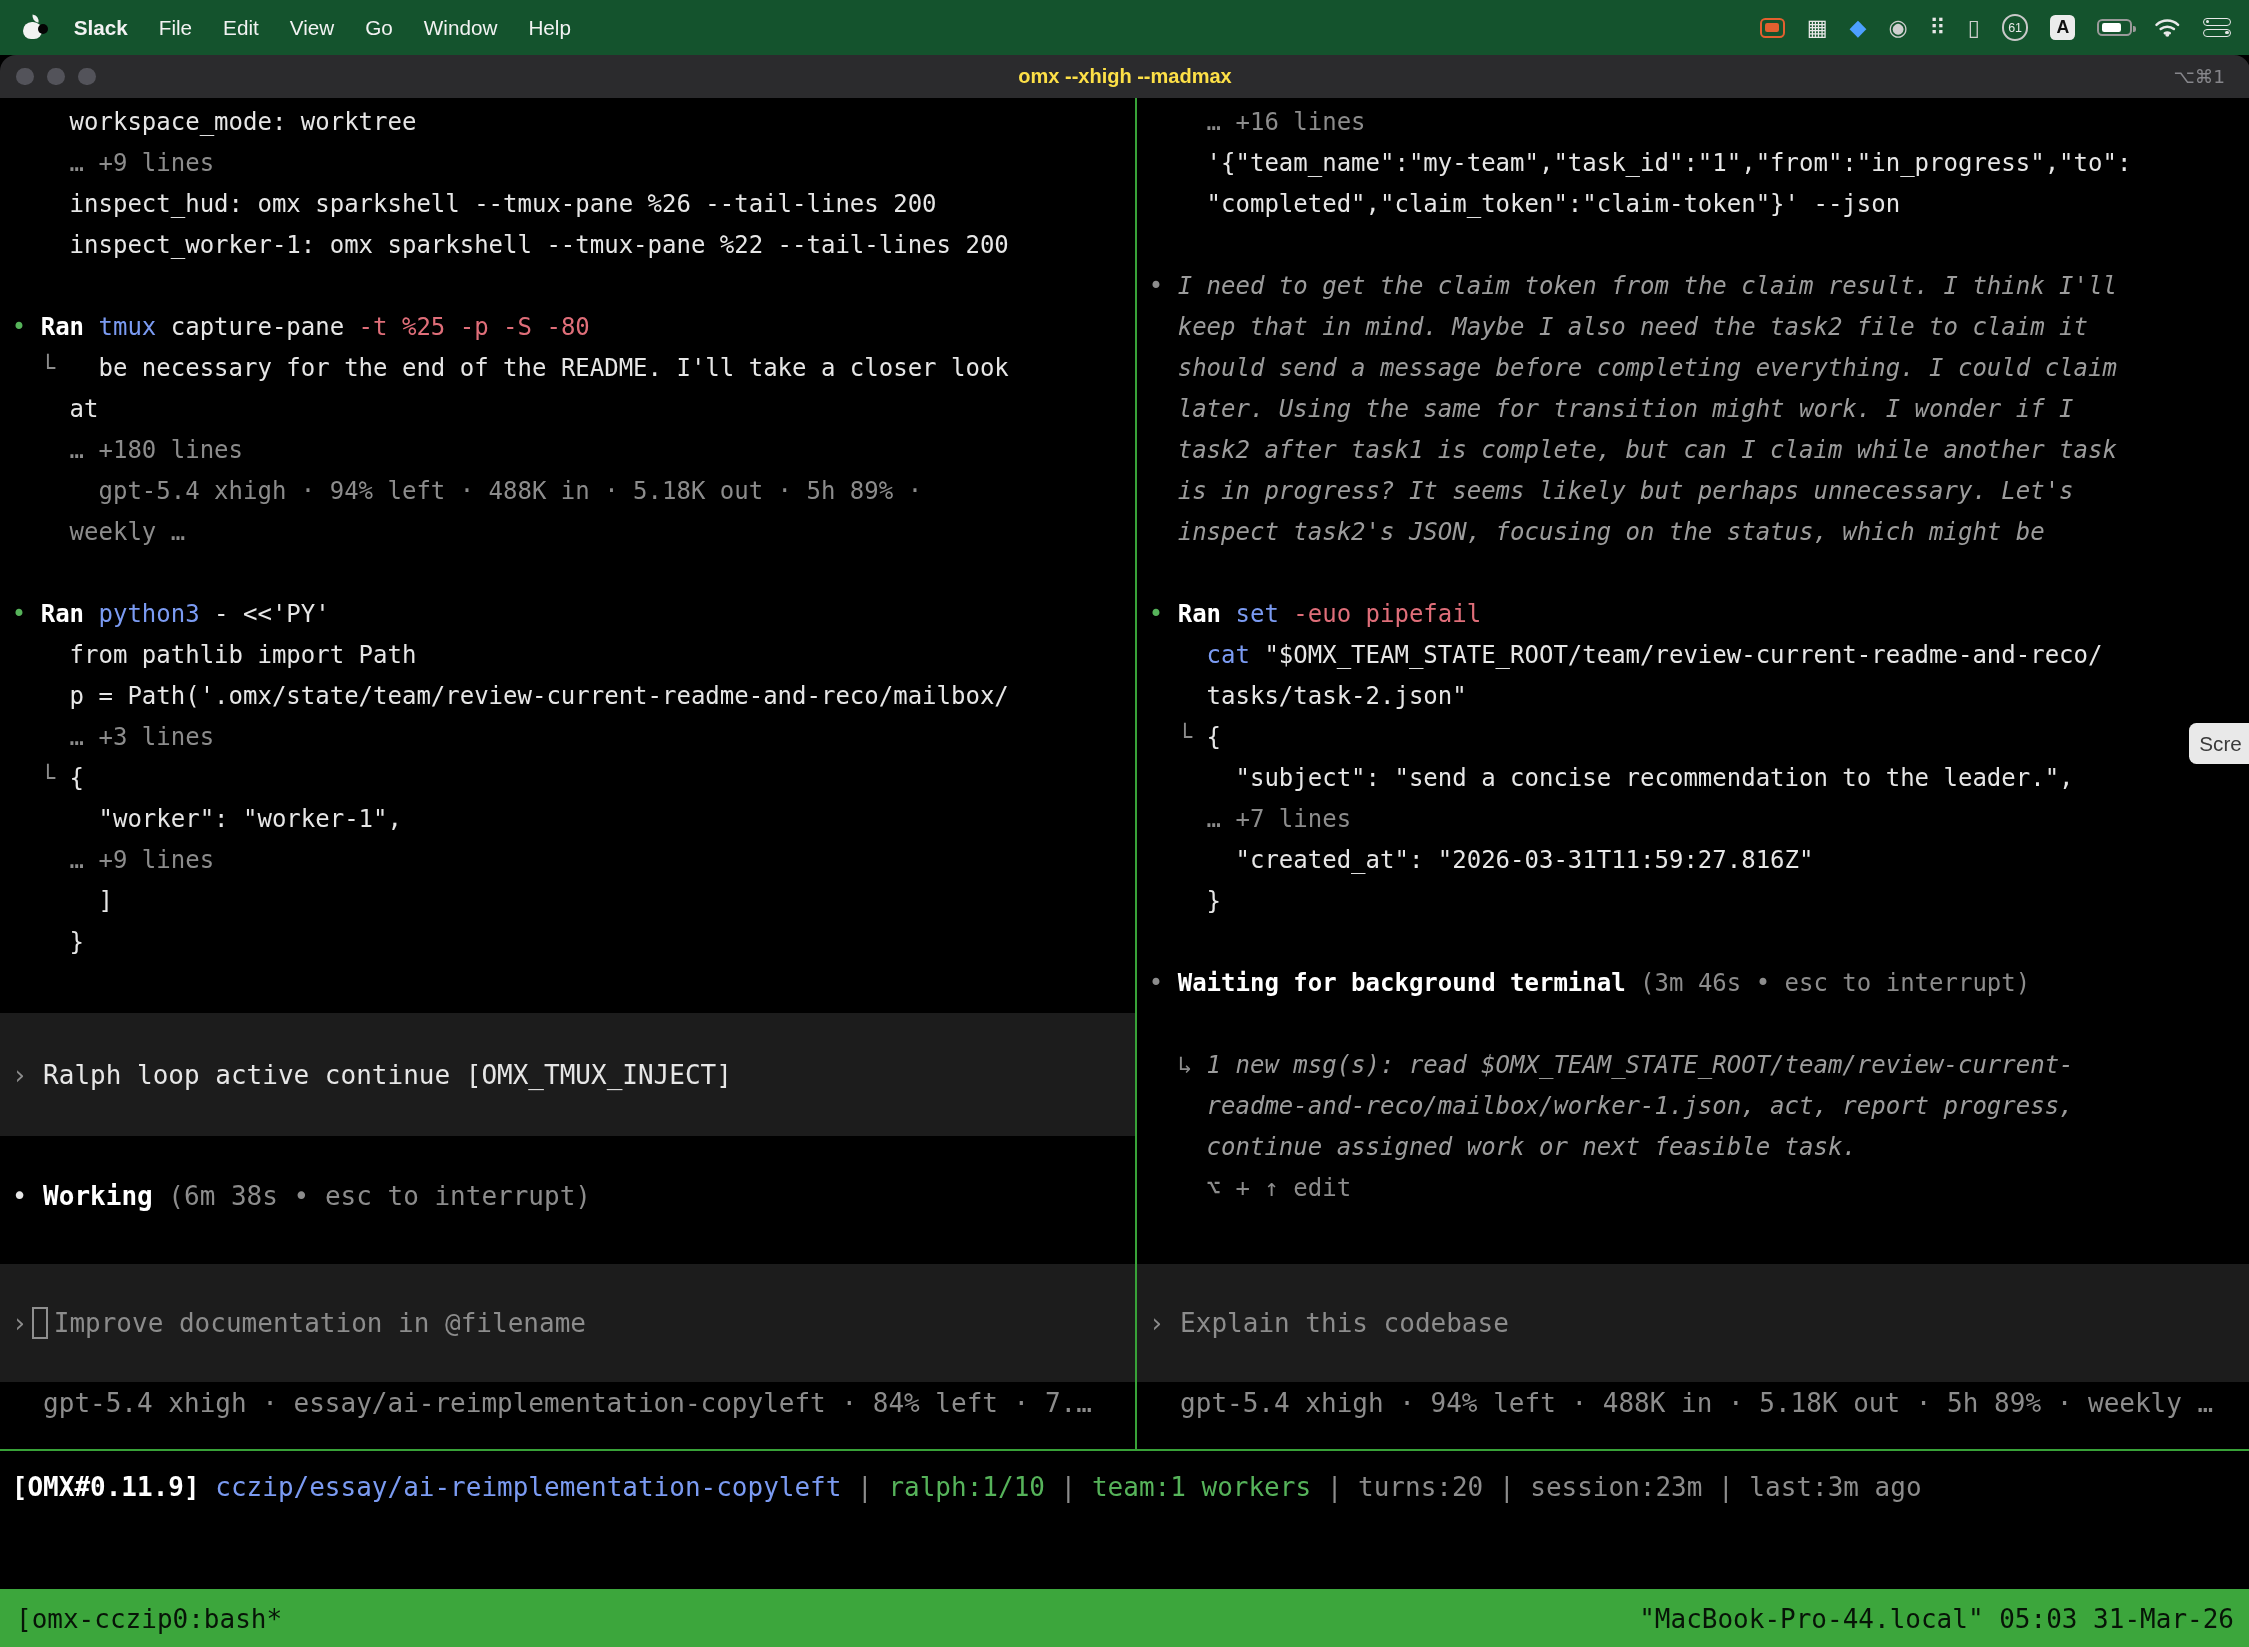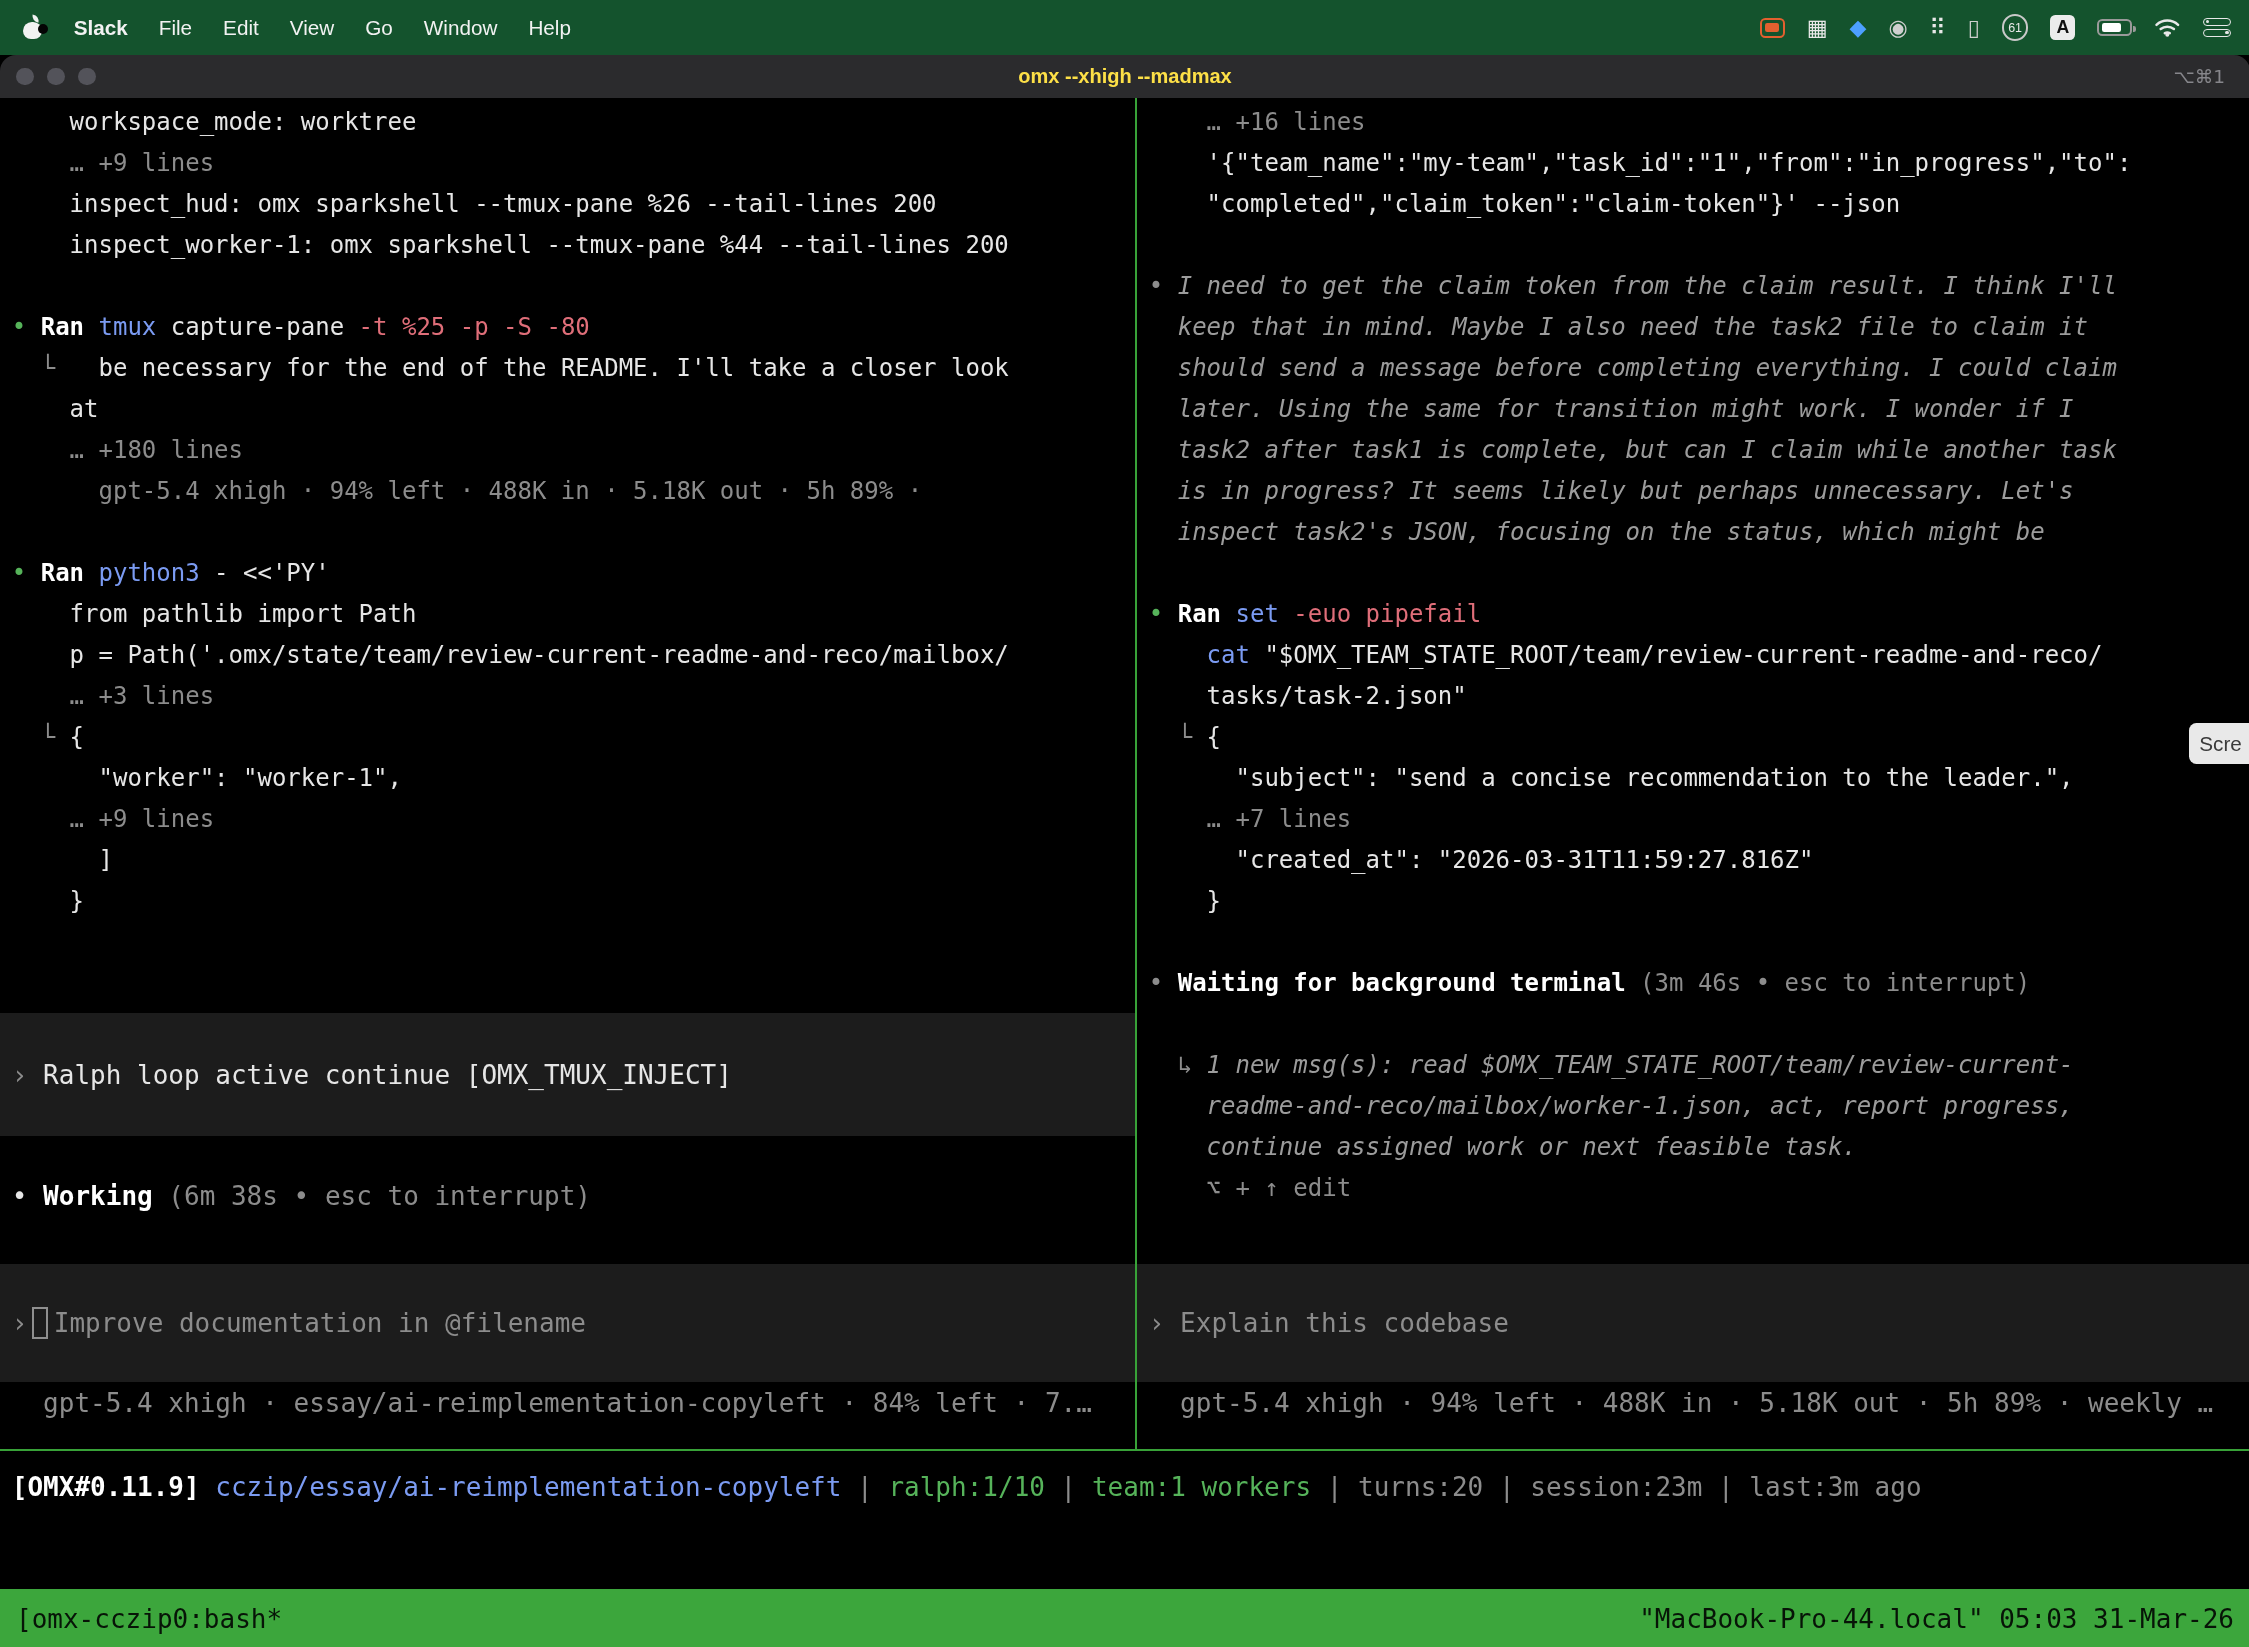--- a/index.html
+++ b/index.html
@@ -157,27 +157,28 @@
       <span class="win-shortcut">⌥⌘1</span>
     </div>
 
     <div class="term">
 
       <div class="pane pane-left">
         <div class="lines">
             <div class="tl"><span class="s-fg">    workspace_mode: worktree</span></div>
             <div class="tl"><span class="s-dim">    … +9 lines</span></div>
             <div class="tl"><span class="s-fg">    inspect_hud: omx sparkshell --tmux-pane %26 --tail-lines 200</span></div>
-            <div class="tl"><span class="s-fg">    inspect_worker-1: omx sparkshell --tmux-pane %44 --tail-lines 200</span></div>
+            <div class="tl"><span class="s-fg">    inspect_worker-1: omx sparkshell --tmux-pane %22 --tail-lines 200</span></div>
             <div class="tl">&nbsp;</div>
             <div class="tl"><span class="s-green">• </span><span class="s-bold">Ran </span><span class="s-blue">tmux </span><span class="s-fg">capture-pane </span><span class="s-red">-t %25 -p -S -80</span></div>
             <div class="tl"><span class="s-dim">  └   </span><span class="s-fg">be necessary for the end of the README. I'll take a closer look</span></div>
             <div class="tl"><span class="s-fg">    at</span></div>
             <div class="tl"><span class="s-dim">    … +180 lines</span></div>
             <div class="tl"><span class="s-dim">      gpt-5.4 xhigh · 94% left · 488K in · 5.18K out · 5h 89% ·</span></div>
+            <div class="tl"><span class="s-dim">    weekly …</span></div>
             <div class="tl">&nbsp;</div>
             <div class="tl"><span class="s-green">• </span><span class="s-bold">Ran </span><span class="s-blue">python3 </span><span class="s-fg">- &lt;&lt;'PY'</span></div>
             <div class="tl"><span class="s-fg">    from pathlib import Path</span></div>
             <div class="tl"><span class="s-fg">    p = Path('.omx/state/team/review-current-readme-and-reco/mailbox/</span></div>
             <div class="tl"><span class="s-dim">    … +3 lines</span></div>
             <div class="tl"><span class="s-dim">  └ </span><span class="s-fg">{</span></div>
             <div class="tl"><span class="s-fg">      "worker": "worker-1",</span></div>
             <div class="tl"><span class="s-dim">    … +9 lines</span></div>
             <div class="tl"><span class="s-fg">      ]</span></div>
             <div class="tl"><span class="s-fg">    }</span></div>

